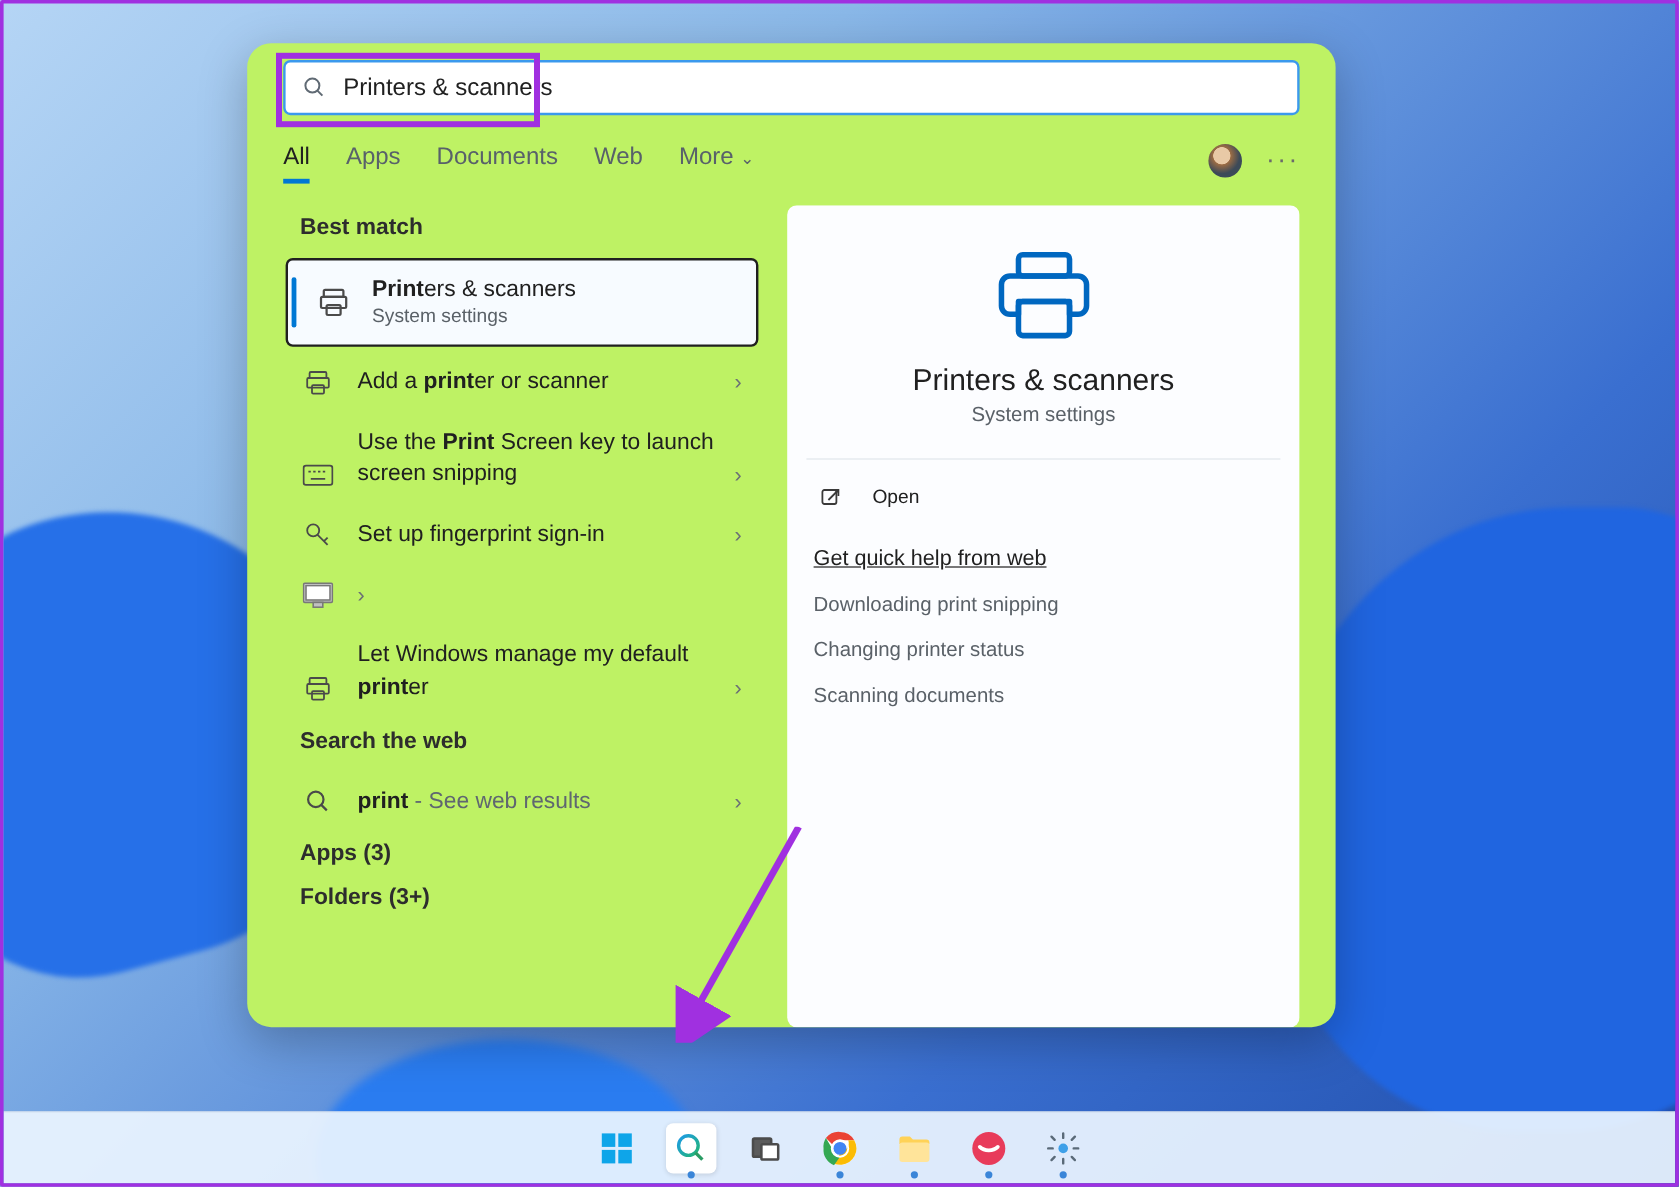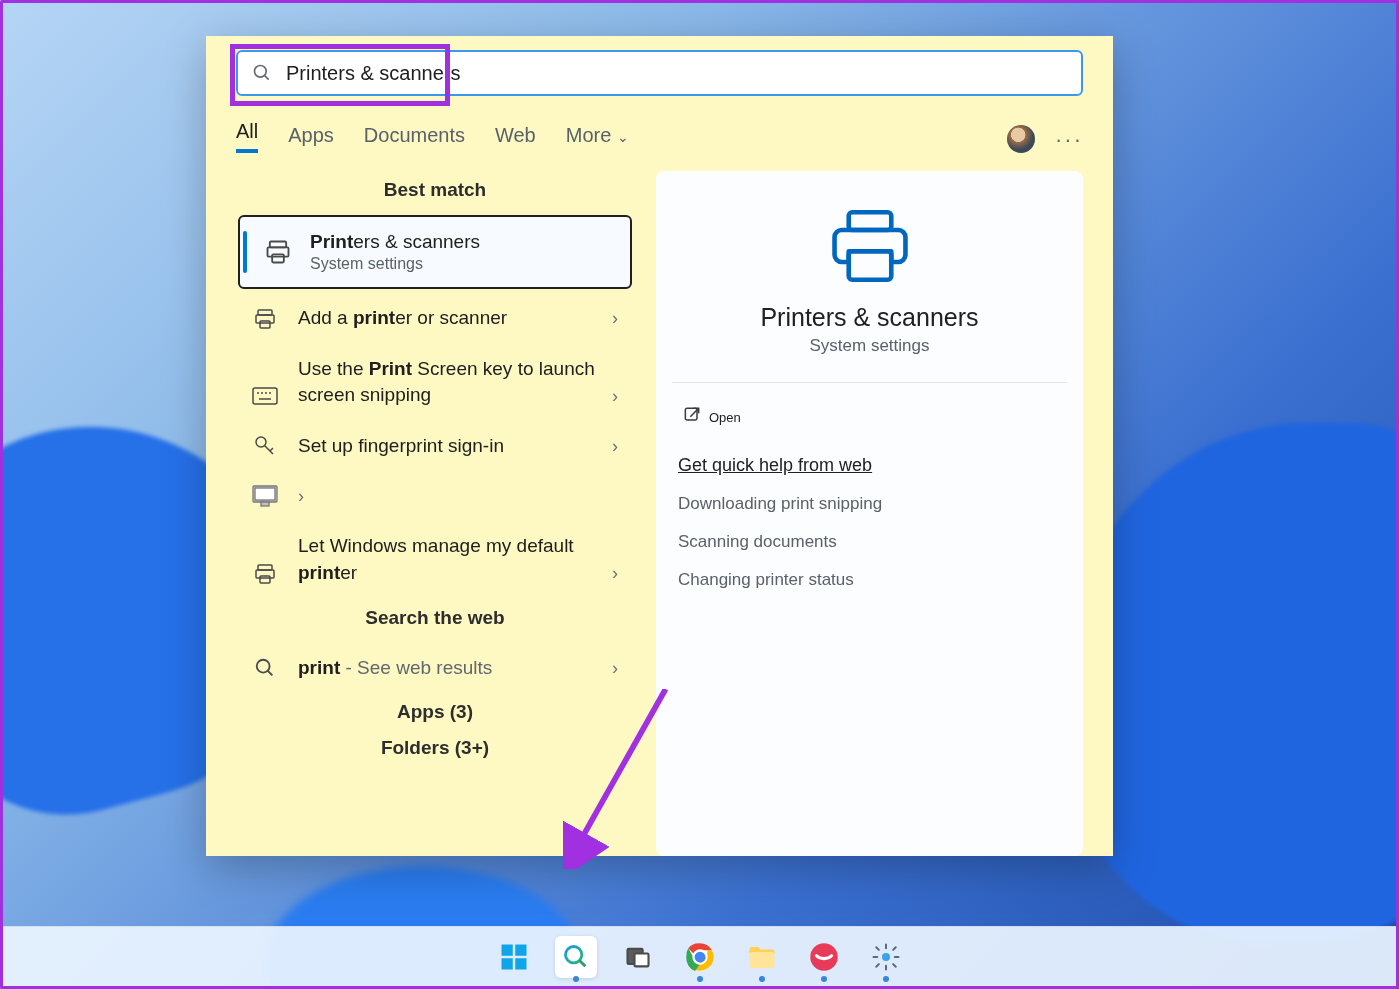--- a/index.html
+++ b/index.html
@@ -8,52 +8,52 @@
     width: 1399px; height: 989px;
     background: linear-gradient(135deg, #b5d5f5 0%, #8ab8e8 30%, #3a6fd0 70%, #1e4ba8 100%);
     position: relative; overflow: hidden;
     border: 3px solid #a030e0; border-radius: 2px;
   }
   .bg-blob-1 { position:absolute; left:-90px; top:420px; width:380px; height:380px; background:#2670e8; border-radius:50% 60% 50% 40%; filter:blur(2px); transform:rotate(-15deg);}
   .bg-blob-2 { position:absolute; right:-120px; top:420px; width:460px; height:520px; background:#2065e0; border-radius:60% 40% 50% 50%; filter:blur(2px);}
   .bg-blob-3 { position:absolute; left:260px; bottom:-80px; width:320px; height:200px; background:#2a7cf0; border-radius:50%; filter:blur(4px);}
   .search-window {
     position: absolute; left: 203px; top: 33px; width: 907px; height: 820px;
-    background: #fef9c3; border-radius: 0;
+    background: #bef264; border-radius: 20px;
     box-shadow: 0 12px 40px rgba(0,0,0,.25);
     display: flex; flex-direction: column;
   }
   .search-bar {
     margin: 14px 30px 0 30px; height: 46px;
     background: #fff; border: 2px solid #3b99ed; border-radius: 6px;
     display:flex; align-items:center; padding: 0 14px;
     position: relative;
   }
   .search-bar svg { flex:none; }
   .search-bar input {
     border:none; outline:none; flex:1; font-size:20px; color:#202020; margin-left:14px;
     background:transparent;
   }
   .highlight-box {
     position:absolute; left:-8px; top:-8px; width:220px; height:62px;
     border: 5px solid #a030e0; pointer-events:none; z-index:5;
   }
   .tabs-row {
-    display:flex; align-items:flex-end; margin: 24px 30px 0 30px;
+    display:flex; align-items:flex-start; margin: 24px 30px 0 30px;
     font-size:20px; color:#58616a;
   }
   .tab { margin-right: 30px; cursor:pointer; padding-bottom:6px; }
   .tab.active { color:#202020; border-bottom: 4px solid #0078d4; }
   .tabs-spacer { flex:1; }
   .avatar { width:28px; height:28px; border-radius:50%; background: radial-gradient(circle at 40% 35%, #e8c9a6 28%, #9b6c44 30%, #3c4a58 60%); margin-right:20px; }
   .more-dots { font-size:22px; color:#6a6a6a; letter-spacing:2px; cursor:pointer; }
   .content-row { display:flex; margin:18px 30px 0 30px; gap:22px; flex:1; overflow:hidden;}
   .left-col { width:398px; }
   .right-col { flex:1; background:#fcfdff; border-radius:8px; padding:26px 22px; display:flex; flex-direction:column;}
-  .section-title { font-size:19px; font-weight:600; color:#2d2d2d; margin: 8px 14px 14px; text-align: center; }
+  .section-title { font-size:19px; font-weight:600; color:#2d2d2d; margin: 8px 14px 14px; }
   .best-match {
     background:#f7fbff; border:2px solid #202020; border-radius:6px;
     display:flex; align-items:center; padding:14px 16px; margin:0 2px;
     position:relative;
   }
   .best-match::before { content:''; position:absolute; left:3px; top:14px; bottom:14px; width:4px; background:#0078d4; border-radius:2px;}
   .bm-icon { width:28px; height:28px; margin-right:18px; margin-left:8px; }
   .bm-text .title { font-size:19px; color:#202020; }
   .bm-text .title .hl { font-weight:700; }
   .bm-text .sub { font-size:16px; color:#5a6168; margin-top:2px;}
@@ -63,21 +63,21 @@
     color:#202020; font-size:19px; line-height:1.4; border-radius:6px;
   }
   .s-icon { width:26px; height:26px; flex:none; margin-right:20px; display:flex; align-items:center; justify-content:center;}
   .s-label { flex:1; }
   .s-label .hl { font-weight:700; }
   .chev { color:#6b7075; font-size:18px; }
   .preview-icon { align-self:center; margin-top:10px; }
   .preview-title { text-align:center; font-size:25px; color:#202020; margin-top:18px; }
   .preview-sub { text-align:center; font-size:17px; color:#5a6168; margin-top:4px; }
   .preview-divider { height:1px; background:#e0e6ec; margin:26px -6px 14px;}
-  .open-row { display:flex; align-items:flex-end; gap:7px; padding:8px 4px; cursor:pointer; font-size:13px; color:#202020;}
+  .open-row { display:flex; align-items:center; gap:25px; padding:8px 4px; cursor:pointer; font-size:16px; color:#202020;}
   .help-title { font-size:18px; color:#202020; margin-top:22px;text-decoration:underline; }
   .help-link { font-size:17px; color:#5a6168; margin-top:18px; cursor:pointer;}
   .taskbar {
     position:absolute; left:0; right:0; bottom:0; height:60px;
     background: rgba(235,245,255,.92); border-top:1px solid rgba(0,0,0,.06);
     display:flex; align-items:center; justify-content:center; gap:20px;
   }
   .tb-btn { width:42px; height:42px; border-radius:6px; display:flex; align-items:center; justify-content:center; cursor:pointer; position:relative;}
   .tb-btn.active { background:#fff; box-shadow:0 1px 4px rgba(0,0,0,.12);}
   .tb-dot { position:absolute; bottom:-4px; left:50%; transform:translateX(-50%); width:6px; height:6px; border-radius:50%; background:#3a85d8;}
@@ -218,22 +218,22 @@
       <div class="open-row">
         <svg width="20" height="20" viewBox="0 0 24 24" fill="none" stroke="#3a3a3a" stroke-width="1.8">
             <rect x="4" y="4" width="14" height="14" rx="2"></rect>
             <path d="M10 14 L20 4 M14 4 h6 v6"></path>
           </svg>
         <span>Open</span>
       </div>
       <div class="help-title">Get quick help from web</div>
       <div id="help-links">
           <div class="help-link">Downloading print snipping</div>
+          <div class="help-link">Changing printer status</div>
           <div class="help-link">Scanning documents</div>
-          <div class="help-link">Changing printer status</div>
         </div>
     </div>
   </div>
 </div>
 
 <svg class="arrow" viewBox="0 0 120 190">
   <defs>
       <marker id="ah" markerWidth="12" markerHeight="12" refX="5" refY="5" orient="auto">
         <path d="M0,0 L10,5 L0,10 z" fill="#a030e0"></path>
       </marker>

